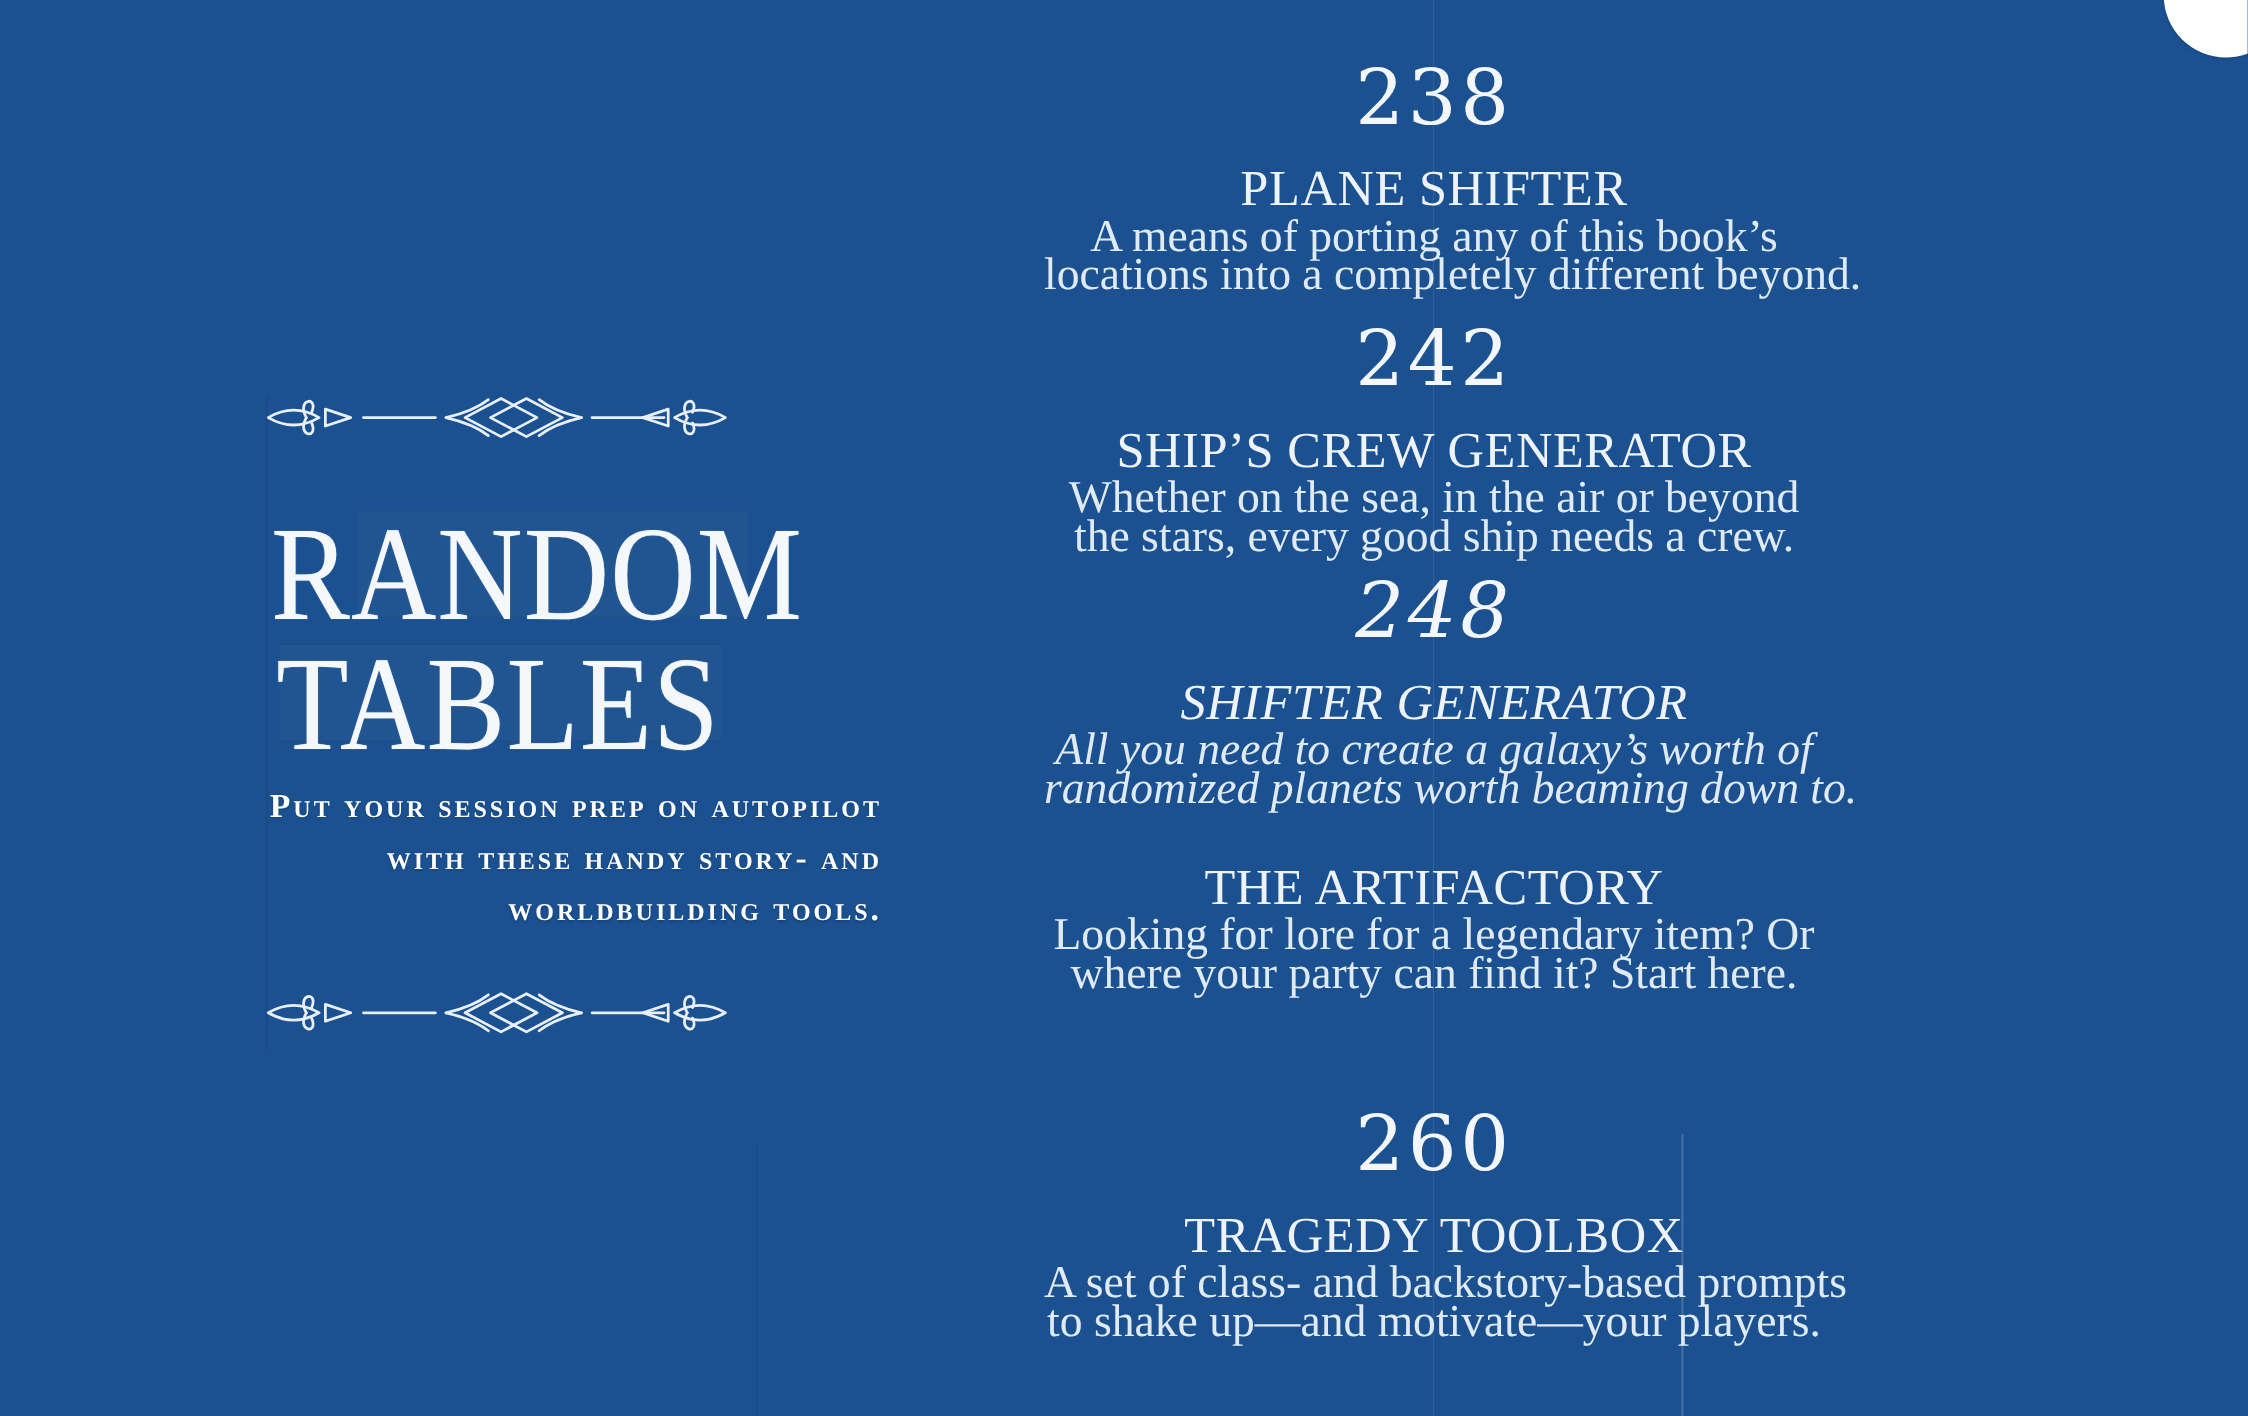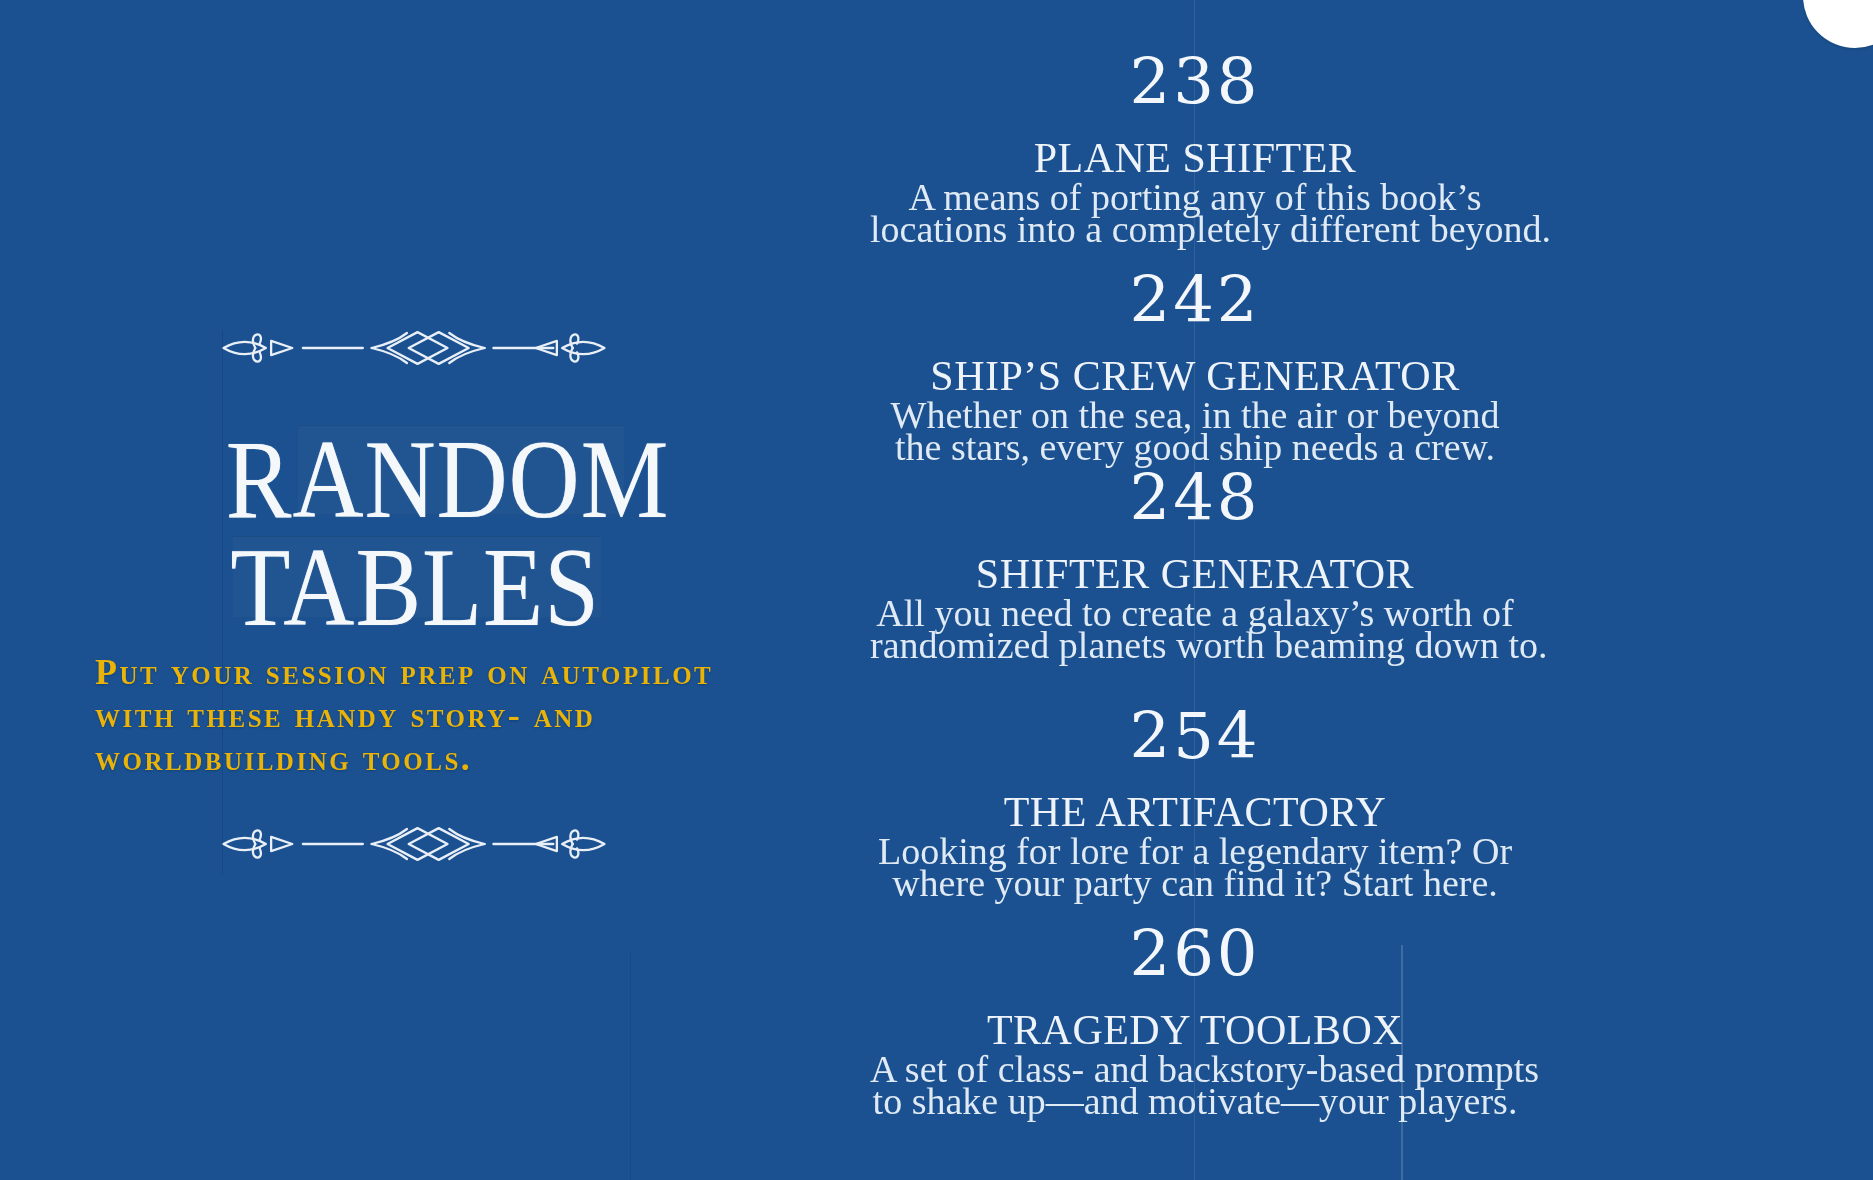--- a/index.html
+++ b/index.html
@@ -53,35 +53,35 @@
     border-top: 1px solid rgba(0,0,0,0.10);
     border-bottom: 1px solid rgba(0,0,0,0.06);
   }
   .title-box-1 { left: 298px; top: 425px; width: 326px; height: 88px; }
   .title-box-2 { left: 233px; top: 536px; width: 368px; height: 80px; }
   .title-1 { top: 423px; }
   .title-2 { top: 531px; }
 
   .subtitle {
     position: absolute; left: 95px; top: 651px; width: 640px;
-    text-align: left;
-    color: #eab308;
+    text-align: right;
+    color: #ffffff;
     font-variant: small-caps;
     font-weight: 700;
-    font-size: 36px; line-height: 43px;
+    font-size: 28px; line-height: 43px;
     letter-spacing: 2.5px;
     text-shadow: 0 1px 2px rgba(10,35,75,0.35);
   }
 
   
   .toc { position: absolute; left: 870px; top: 0; width: 650px; height: 928px; }
   .toc-entry { position: absolute; left: 0; width: 650px; text-align: center; }
   .toc-entry-0 { top: 46px; }
   .toc-entry-1 { top: 264px; }
-  .toc-entry-2 { top: 462px; }
+  .toc-entry-2 { top: 474px; font-style: italic; }
   .toc-entry-3 { top: 700px; }
   .toc-entry-4 { top: 918px; }
 
   .toc-page-number {
     font-family: "DejaVu Serif", serif;
     font-size: 64px; line-height: 72px;
     color: #f3f7fb;
     letter-spacing: 3px;
   }
   .toc-title {
@@ -178,21 +178,20 @@
     </div>
 
     <div class="toc-entry toc-entry-2">
       <div class="toc-page-number">248</div>
       <div class="toc-title">SHIFTER GENERATOR</div>
       <div class="toc-desc">All you need to create a galaxy’s worth of</div>
       <div class="toc-desc">randomized planets worth beaming down to.</div>
     </div>
 
     <div class="toc-entry toc-entry-3">
-      <div class="toc-page-number">254</div>
       <div class="toc-title">THE ARTIFACTORY</div>
       <div class="toc-desc">Looking for lore for a legendary item? Or</div>
       <div class="toc-desc">where your party can find it? Start here.</div>
     </div>
 
     <div class="toc-entry toc-entry-4">
       <div class="toc-page-number">260</div>
       <div class="toc-title">TRAGEDY TOOLBOX</div>
       <div class="toc-desc">A set of class- and backstory-based prompts</div>
       <div class="toc-desc">to shake up—and motivate—your players.</div>

